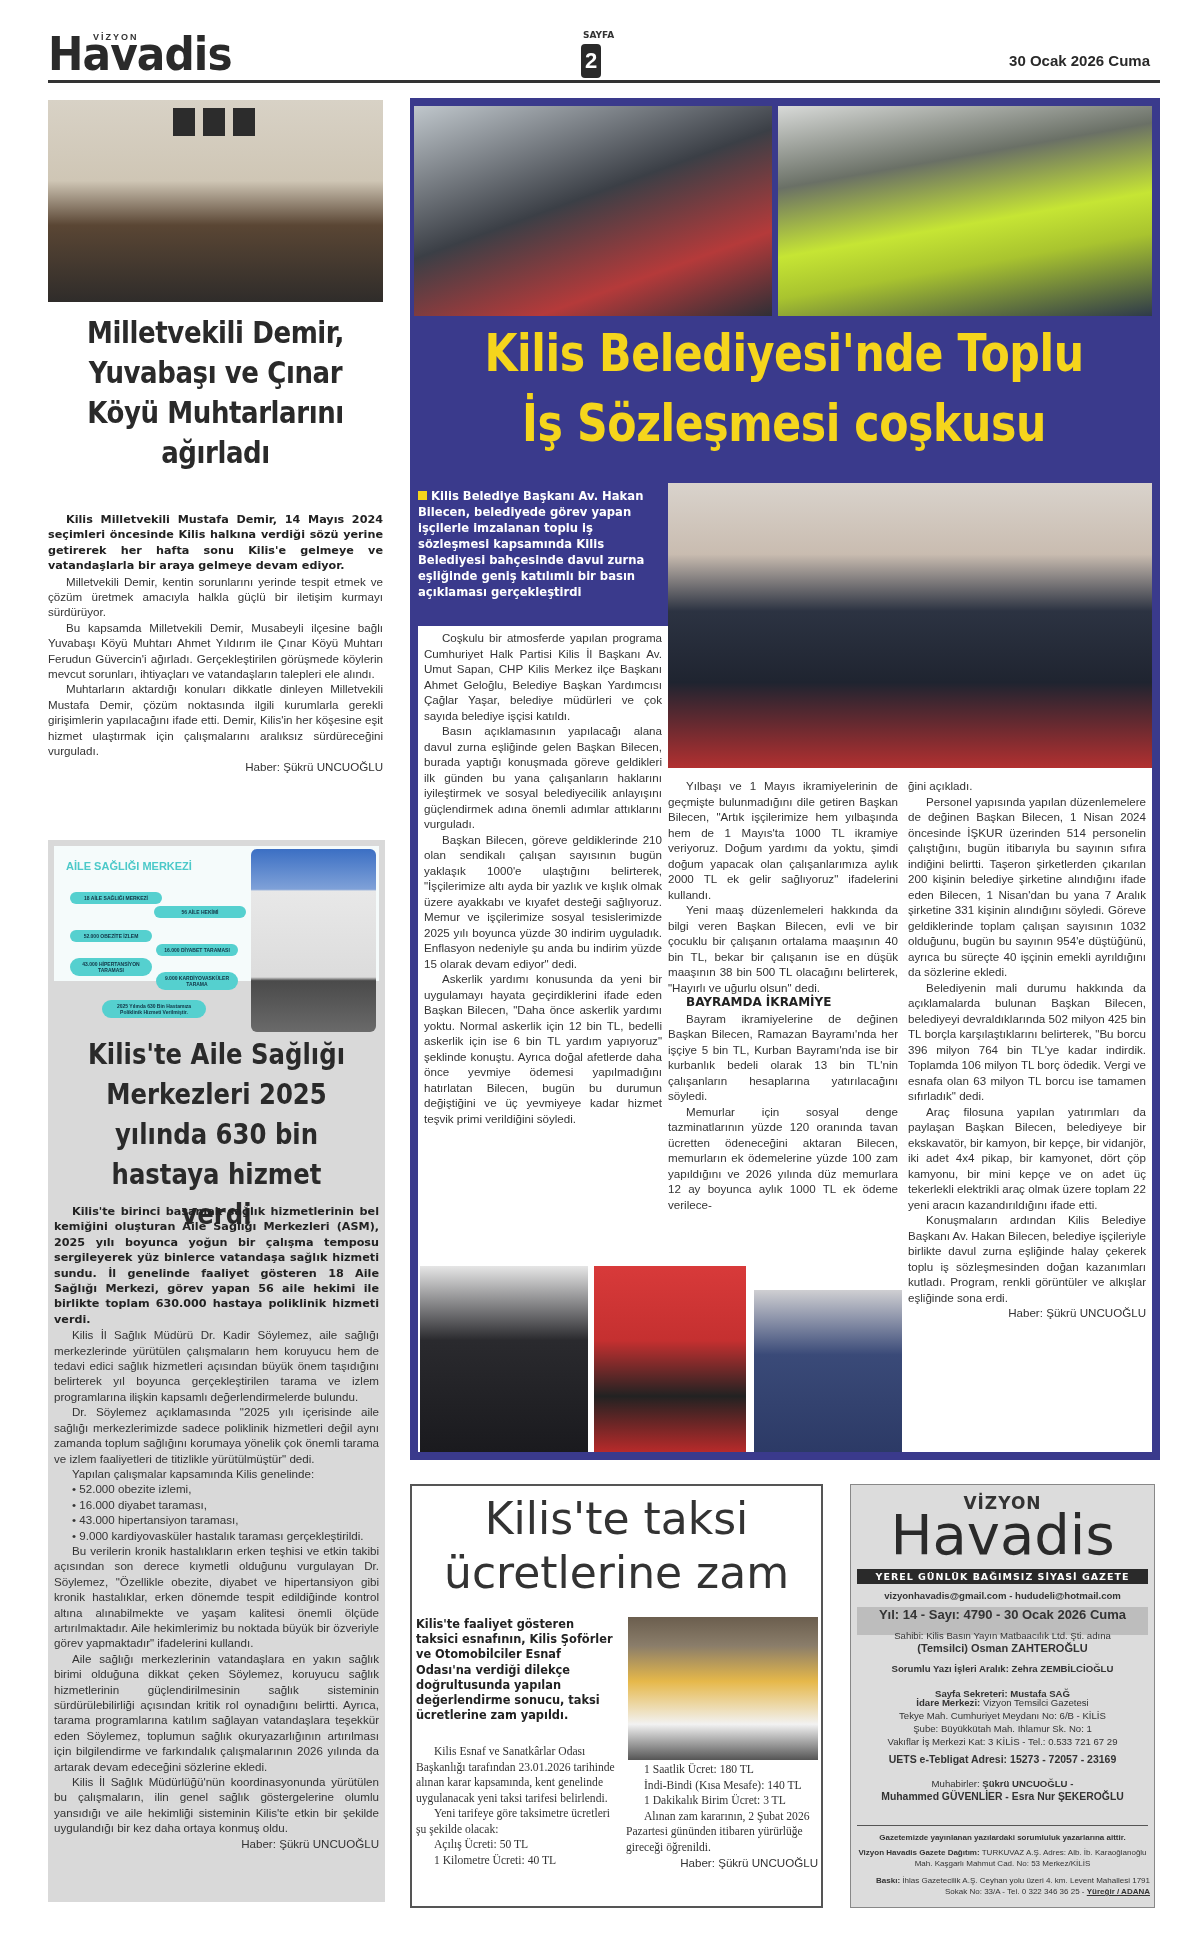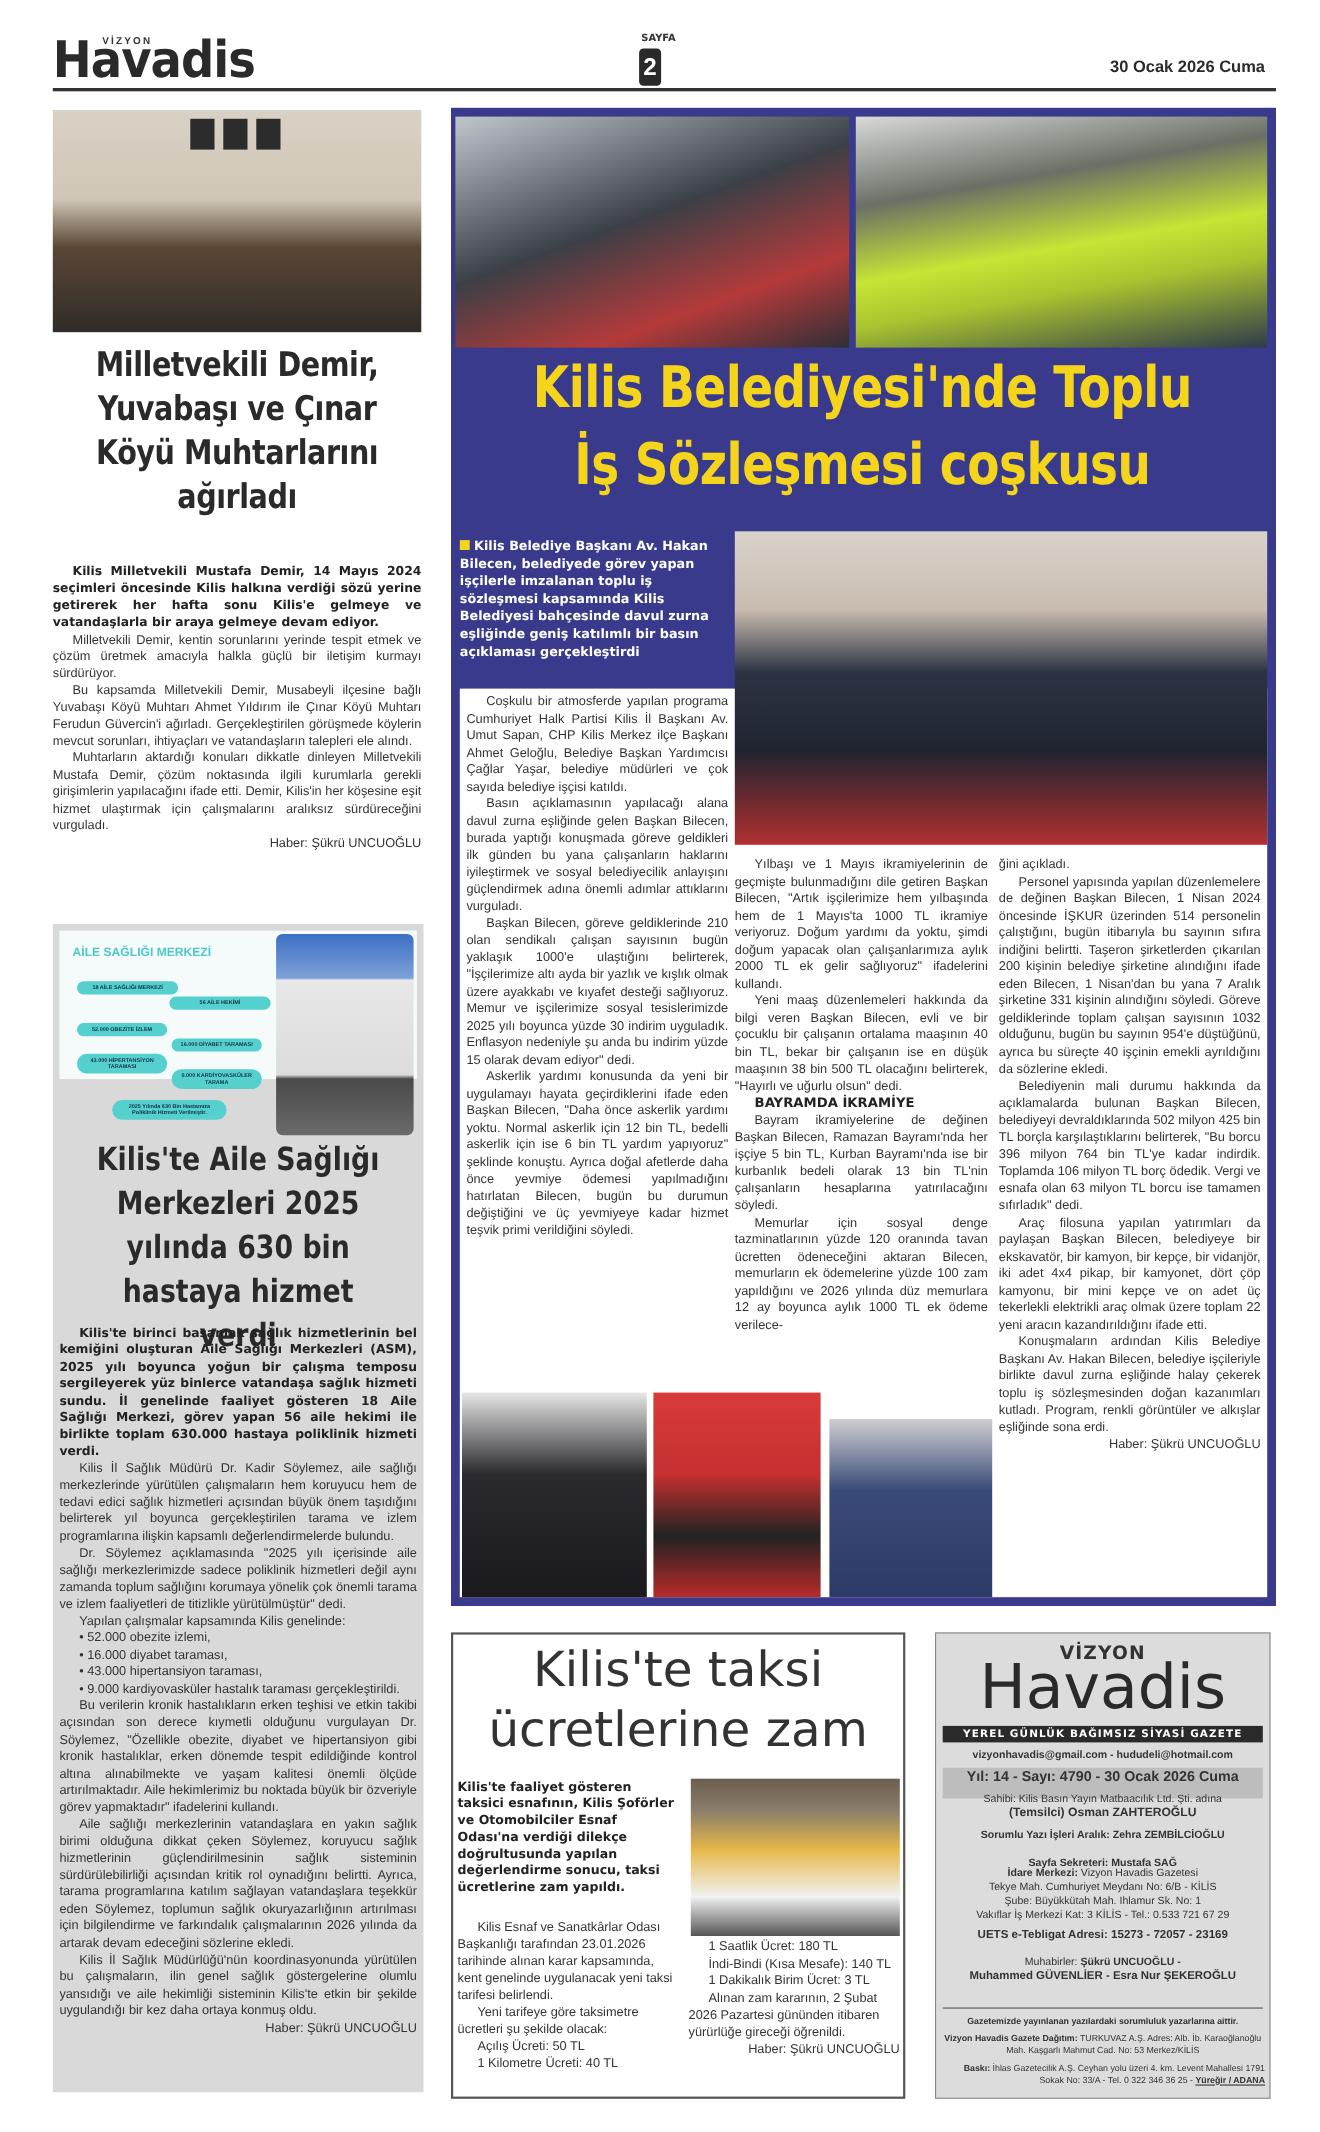--- a/index.html
+++ b/index.html
@@ -49,21 +49,21 @@
   .ph-b1 { left: 420px; top: 1266px; width: 168px; height: 186px; background: linear-gradient(180deg,#e6e6e6,#2a2a2e 40%,#1a1a1e); }
   .ph-b2 { left: 594px; top: 1266px; width: 152px; height: 186px; background: linear-gradient(180deg,#d83a3a,#c53030 40%,#222 70%,#b82a2a); }
   .ph-b3 { left: 754px; top: 1290px; width: 148px; height: 162px; background: linear-gradient(180deg,#cfcfd2,#3a4a78 40%,#2c3a66); }
 
   
   .taxibox { left: 410px; top: 1484px; width: 413px; height: 424px; border: 2px solid #555; background: #fff; }
   .taxi-head { left: 412px; top: 1492px; width: 409px; text-align: center; font-family: "DejaVu Sans", sans-serif; font-size: 44px; line-height: 54px; color: #333; }
   .taxi-photo { left: 628px; top: 1617px; width: 190px; height: 143px; background: linear-gradient(180deg,#6b5e4e 0%,#8a7d6a 20%,#e6b84a 45%,#f2f2f2 75%,#555 100%); }
   .taxi-lead { left: 416px; top: 1617px; width: 200px; font-family: "DejaVu Sans", sans-serif; font-weight: bold; font-size: 11.4px; line-height: 15.2px; color: #222; }
   .tcol { font-size: 11.6px; line-height: 15.5px; color: #333; }
-  .tcol p { text-indent: 18px; }
+  .tcol p { text-indent: 18px; font-family: Liberation Serif, serif; }
 
   
   .imprint { left: 850px; top: 1484px; width: 305px; height: 424px; background: #dcdcdc; border: 1px solid #888; text-align: center; color: #333; }
   .imp-viz { position: absolute; left: 0; width: 100%; top: 8px; font-size: 17px; font-weight: bold; letter-spacing: 1px; font-family: "DejaVu Sans", sans-serif; }
   .imp-hav { position: absolute; left: 0; width: 100%; top: 18px; font-size: 56px; line-height: 64px; font-family: "DejaVu Sans", sans-serif; color: #2a2a2a; }
   .imp-band { position: absolute; left: 6px; right: 6px; top: 84px; height: 15px; background: #2a2a2a; color: #fff; font-size: 9.5px; line-height: 15px; font-weight: bold; font-family: "DejaVu Sans", sans-serif; letter-spacing: 1px; }
   .imp-line { position: absolute; left: 4px; right: 4px; font-size: 9.6px; line-height: 13px; }
   .imp-issue { position: absolute; left: 6px; right: 6px; top: 122px; height: 28px; background: #bdbdbd; font-size: 13px; line-height: 16px; font-weight: bold; }
   .imp-hr { position: absolute; left: 6px; right: 6px; top: 340px; height: 1px; background: #555; }
   .b { font-weight: bold; }
@@ -185,21 +185,21 @@
 <div class="abs imprint">
   <div class="imp-hav">Havadis</div>
   <div class="imp-viz">VİZYON</div>
   <div class="imp-band">YEREL GÜNLÜK BAĞIMSIZ SİYASİ GAZETE</div>
   <div class="imp-line b" style="top:104px;">vizyonhavadis@gmail.com - hududeli@hotmail.com</div>
   <div class="imp-issue">Yıl: 14 - Sayı: 4790 - 30 Ocak 2026 Cuma</div>
   <div class="imp-line" style="top:144px;">Sahibi: Kilis Basın Yayın Matbaacılık Ltd. Şti. adına</div>
   <div class="imp-line b" style="top:157px;font-size:11px;">(Temsilci) Osman ZAHTEROĞLU</div>
   <div class="imp-line" style="top:177px;"><span class="b">Sorumlu Yazı İşleri Aralık:</span> <span class="b">Zehra ZEMBİLCİOĞLU</span></div>
   <div class="imp-line b" style="top:202px;text-align:center;">Sayfa Sekreteri: Mustafa SAĞ</div>
-  <div class="imp-line" style="top:211px;"><span class="b">İdare Merkezi:</span> <span>Vizyon Havadis Gazetesi</span></div>
+  <div class="imp-line" style="top:211px;"><span class="b">İdare Merkezi:</span> <span>Vizyon Temsilci Gazetesi</span></div>
   <div class="imp-line" style="top:224px;">Tekye Mah. Cumhuriyet Meydanı No: 6/B - KİLİS</div>
   <div class="imp-line" style="top:237px;">Şube: Büyükkütah Mah. Ihlamur Sk. No: 1</div>
   <div class="imp-line" style="top:250px;">Vakıflar İş Merkezi Kat: 3 KİLİS - Tel.: 0.533 721 67 29</div>
   <div class="imp-line b" style="top:268px;font-size:10.5px;">UETS e-Tebligat Adresi: 15273 - 72057 - 23169</div>
   <div class="imp-line" style="top:292px;"><span>Muhabirler:</span> <span class="b">Şükrü UNCUOĞLU -</span></div>
   <div class="imp-line b" style="top:305px;font-size:10.4px;">Muhammed GÜVENLİER - Esra Nur ŞEKEROĞLU</div>
   <div class="imp-hr"></div>
   <div class="imp-line b" style="top:346px;font-size:8px;">Gazetemizde yayınlanan yazılardaki sorumluluk yazarlarına aittir.</div>
   <div class="imp-line" style="top:362px;font-size:8px;line-height:11px;"><span class="b">Vizyon Havadis Gazete Dağıtım:</span> <span>TURKUVAZ A.Ş. Adres: Alb. İb. Karaoğlanoğlu Mah. Kaşgarlı Mahmut Cad. No: 53 Merkez/KİLİS</span></div>
   <div class="imp-line" style="top:390px;font-size:8px;line-height:11px;text-align:right;"><span class="b">Baskı:</span> <span>İhlas Gazetecilik A.Ş. Ceyhan yolu üzeri 4. km. Levent Mahallesi 1791 Sokak No: 33/A - Tel. 0 322 346 36 25 -</span> <span class="u">Yüreğir / ADANA</span></div>

